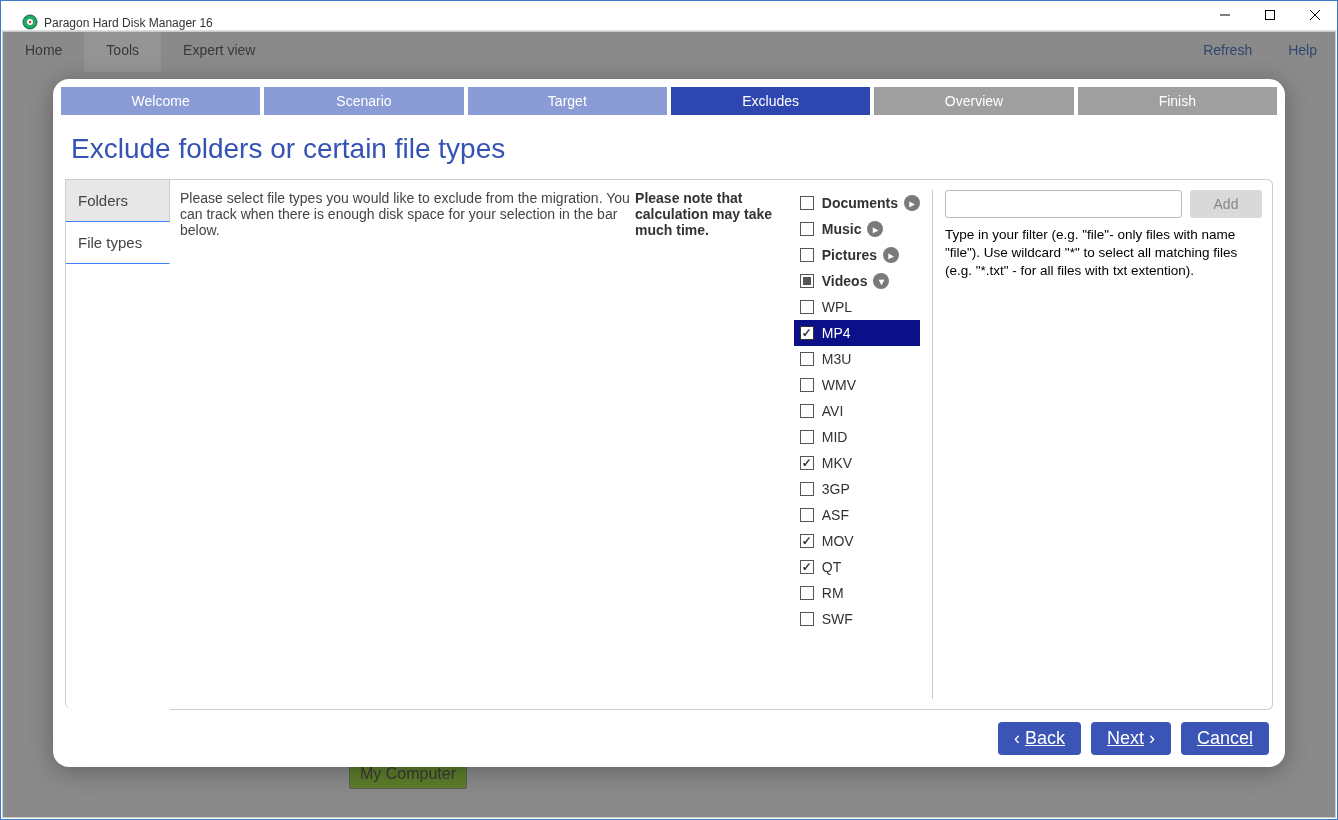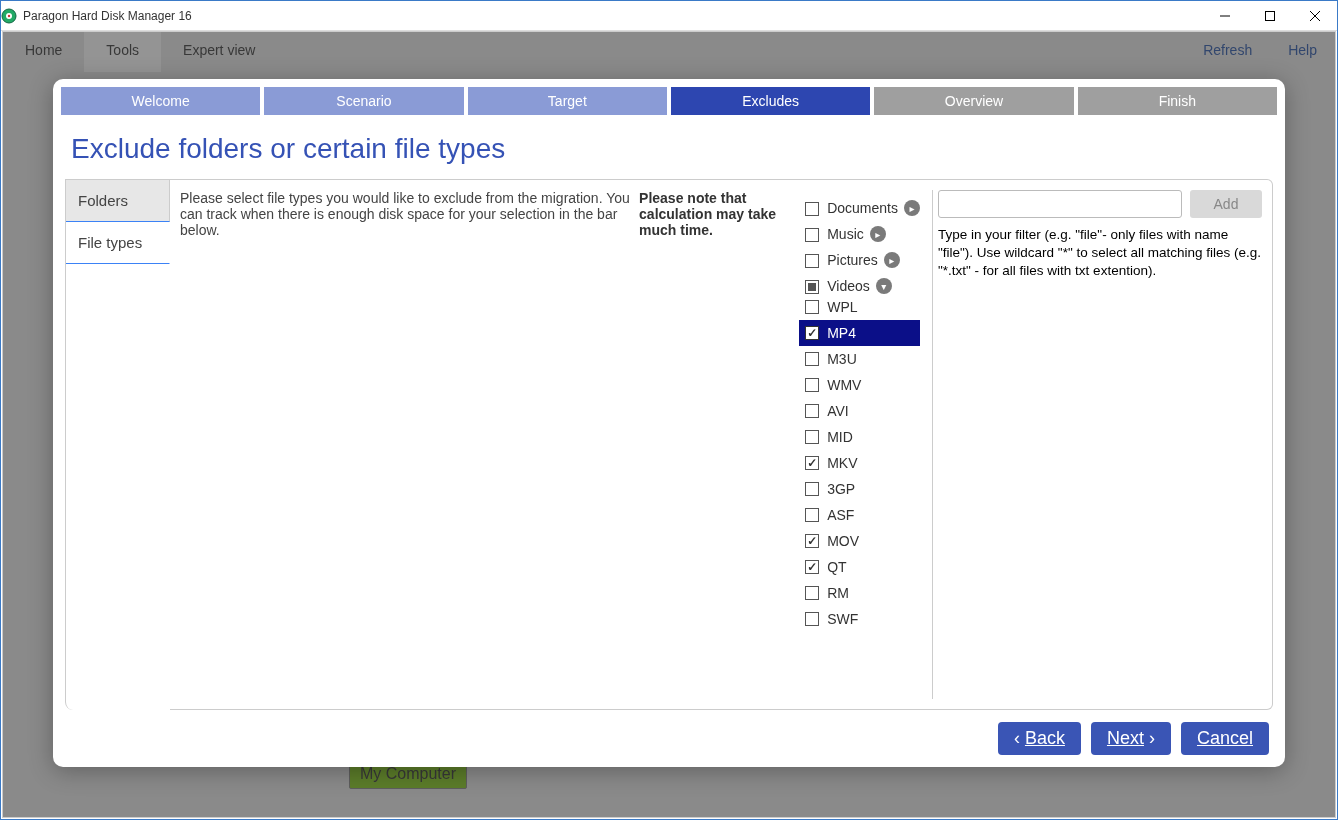--- a/index.html
+++ b/index.html
@@ -1,38 +1,38 @@
 <!DOCTYPE html>
 <html><head>
 <meta charset="utf-8">
 <style>
 * { box-sizing: border-box; margin: 0; padding: 0; }
 body { font-family: "Segoe UI", Arial, sans-serif; font-size: 13px; background: #fff; overflow: hidden; }
 
 
-.titlebar { height: 30px; background: #fff; border-bottom: 1px solid #ddd; display: flex; align-items: center; padding-left: 0; }
+.titlebar { height: 30px; background: #fff; border-bottom: 1px solid #ddd; display: flex; align-items: flex-end; padding-left: 21px; }
 .titlebar-icon { width: 16px; height: 16px; margin-right: 6px; }
 .titlebar-text { font-size: 12px; color: #333; flex: 1; }
 .win-controls { display: flex; }
 .win-btn { width: 45px; height: 30px; display: flex; align-items: center; justify-content: center; cursor: pointer; }
 
 
 .app-bg { position: absolute; top: 30px; left: 1px; right: 1px; bottom: 1px; background: #e8e8e8; border: 1px solid #ccc; }
 .dim-overlay { position: absolute; inset: 0; background: rgba(60,60,60,0.55); }
 
 
 .bg-tabs { display: flex; height: 40px; align-items: stretch; }
 .bg-tab { padding: 10px 22px; font-size: 14px; color: #333; }
 .bg-tab.active { background: #fff; }
 .bg-right { margin-left: auto; display: flex; }
 .bg-link { padding: 10px 18px; color: #2452a8; font-size: 14px; }
 .bg-mycomputer { position:absolute; bottom: 28px; left: 346px; border:1px solid #888; background:#84cc16; padding:5px 10px; font-size:16px; border-radius:2px; color:#333;}
 
 
-.modal { position: absolute; top: 78px; left: 52px; right: 52px; bottom: 52px; background: #fff; border-radius: 10px; box-shadow: 0 4px 24px rgba(0,0,0,0.3); display: flex; flex-direction: column; padding: 8px 8px 12px 8px; }
+.modal { position: absolute; top: 78px; left: 52px; right: 52px; bottom: 52px; background: #fff; border-radius: 16px; box-shadow: 0 4px 24px rgba(0,0,0,0.3); display: flex; flex-direction: column; padding: 8px 8px 12px 8px; }
 
 
 .stepbar { display: flex; gap: 4px; margin-bottom: 14px; }
 .step { flex: 1; text-align: center; padding: 6px 0; font-size: 14px; color: #fff; }
 .step.s-blue-light { background: #8a9bd6; }
 .step.s-blue { background: #2d46b0; }
 .step.s-grey { background: #9f9f9f; }
 
 .modal-title { font-size: 28px; color: #3552b5; font-weight: 400; padding: 4px 10px 14px 10px; }
 
@@ -52,31 +52,31 @@
 .body-split { display: flex; flex: 1; min-height: 0; gap: 12px; }
 
 
 .tree-wrap { flex: 1; display: flex; min-height: 0; position: relative; }
 .tree { flex: 1; overflow-y: scroll; border-right: none; }
 .tree::-webkit-scrollbar { width: 16px; }
 .tree::-webkit-scrollbar-track { background: #f0f0f0; }
 .tree::-webkit-scrollbar-thumb { background: #c4c4c4; }
 .tree::-webkit-scrollbar-button { background: #f0f0f0; height: 16px; display:block; border:1px solid #ddd;}
 .tree-row { display: flex; align-items: center; height: 26px; padding-left: 6px; font-size: 14px; color: #333; cursor: pointer; }
-.tree-row.cat { font-weight: 400; align-items: flex-end; }
+.tree-row.cat { font-weight: 700; }
 .tree-row.child { padding-left: 6px; }
 .tree-row.selected { background: #0b0f88; color: #fff; }
 .tree-row.selected .chk { border-color: #333; }
 .chk { width: 14px; height: 14px; border: 1px solid #555; margin-right: 8px; display: inline-flex; align-items: center; justify-content: center; background: #fff;}
 .chk.checked::after { content: "✓"; font-size: 12px; line-height: 1; color: #333; font-weight: bold;}
 .chk.indet::after { content: ""; width: 8px; height: 8px; background: #555; display: block; }
 .expander { width: 16px; height: 16px; border-radius: 50%; background: #7a7a7a; color: #fff; display: inline-flex; align-items: center; justify-content: center; font-size: 10px; margin-left: 6px; }
 
 
-.filter-col { width: 330px; border-left: 1px solid #ccc; padding-left: 5px; }
+.filter-col { width: 330px; border-left: 1px solid #ccc; padding-left: 12px; }
 .filter-row { display: flex; gap: 8px; margin-bottom: 8px; }
 .filter-input { flex: 1; height: 28px; border: 1px solid #bbb; border-radius: 3px; padding: 0 6px; }
 .add-btn { width: 72px; height: 28px; background: #d9d9d9; color: #888; border: none; border-radius: 3px; font-size: 14px; cursor: default; }
 .filter-help { font-size: 13.5px; color: #000000; line-height: 1.35; }
 
 
 .btn-row { display: flex; justify-content: flex-end; gap: 10px; padding: 12px 8px 0 0; }
 .btn { background: #3a55b5; color: #fff; border: none; border-radius: 4px; font-size: 18px; padding: 6px 16px; cursor: pointer; }
 .btn .ul { text-decoration: underline; }
 

